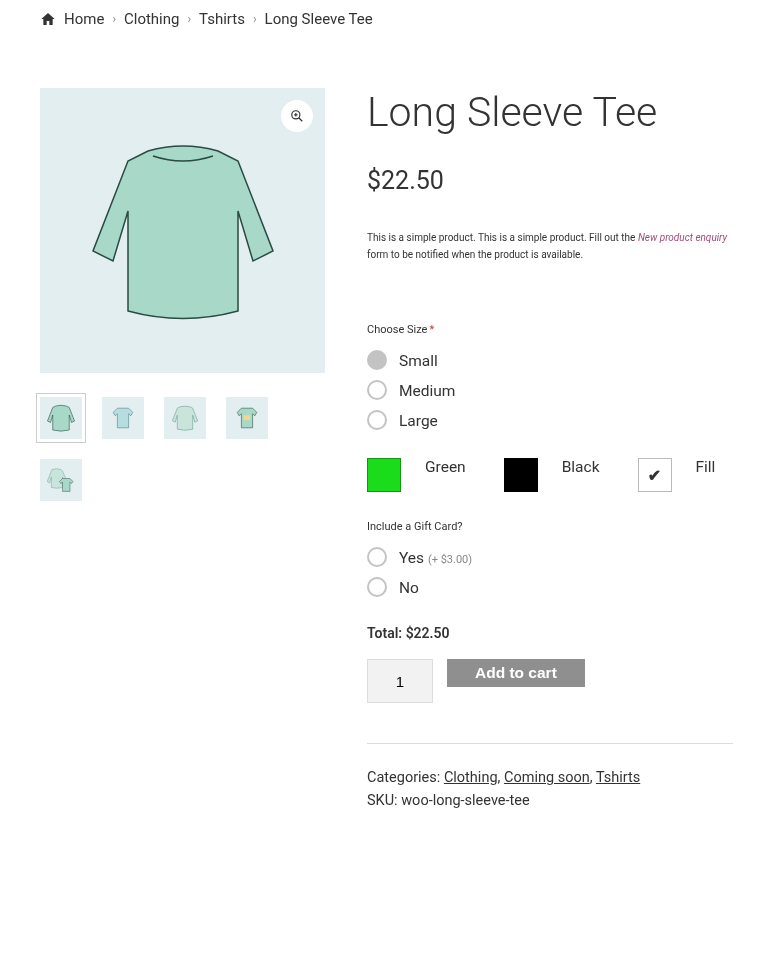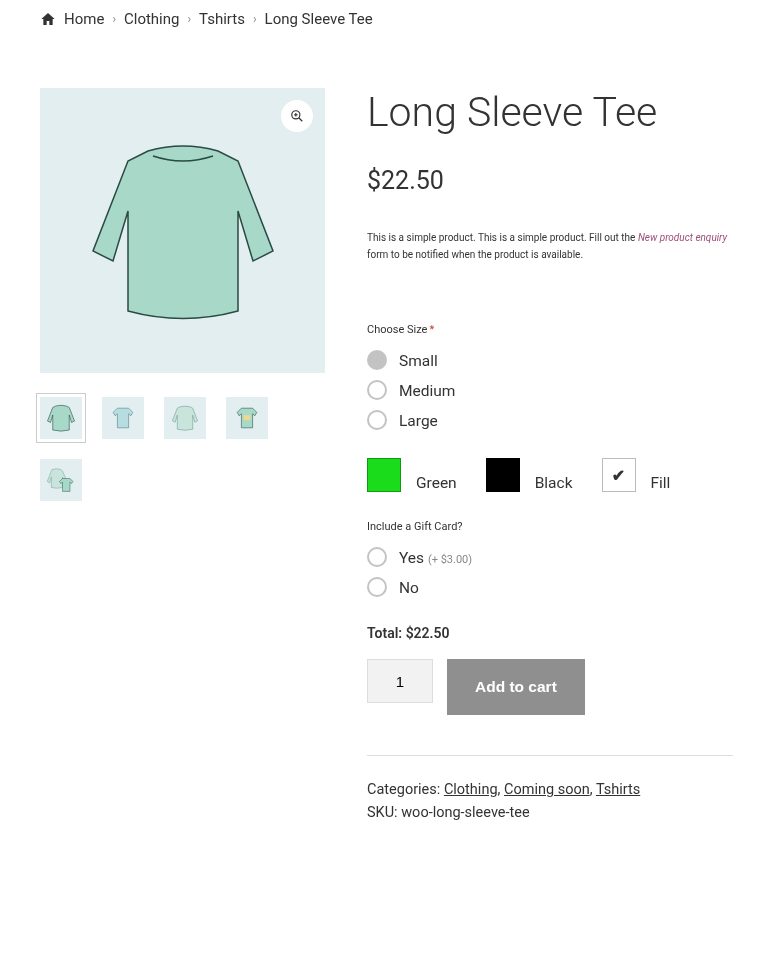--- a/index.html
+++ b/index.html
@@ -96,21 +96,21 @@
     flex-shrink: 0;
   }
   .radio.selected { border-color: #c3c3c3; background: #c3c3c3; }
   .radio.selected::after {
     content: ''; position: absolute;
     top: 3px; left: 3px; right: 3px; bottom: 3px;
     border-radius: 50%; background: #c3c3c3;
   }
   .price-note { color: #888; font-size: 11px; }
 
-  .color-row { display: flex; align-items: flex-end; gap: 11px; flex-wrap: wrap; }
+  .color-row { display: flex; align-items: flex-start; gap: 20px; flex-wrap: wrap; }
   .swatch {
     width: 34px; height: 34px;
     border: 1px solid rgba(0,0,0,0.3);
     margin-right: 4px;
   }
   .swatch.white {
     border: 1px solid #bbb;
     display: flex;
     align-items: center; justify-content: center;
     font-weight: bold;
@@ -129,21 +129,21 @@
     border: 1px solid #ddd;
     background: #f2f2f2;
     text-align: center;
     font-size: 15px;
   }
   .add-btn {
     background: #8f8f8f;
     color: #fff;
     border: none;
     padding: 0 28px;
-    height: 56px;
+    height: 28px;
     font-size: 15.5px;
     font-weight: 600;
     cursor: pointer;
   }
 
   hr { border: none; border-top: 1px solid #ddd; margin-bottom: 22px; }
 
   .meta { font-size: 14.5px; color: #333; line-height: 1.6; }
   .meta a { color: #333; text-decoration: underline; }
 </style>

